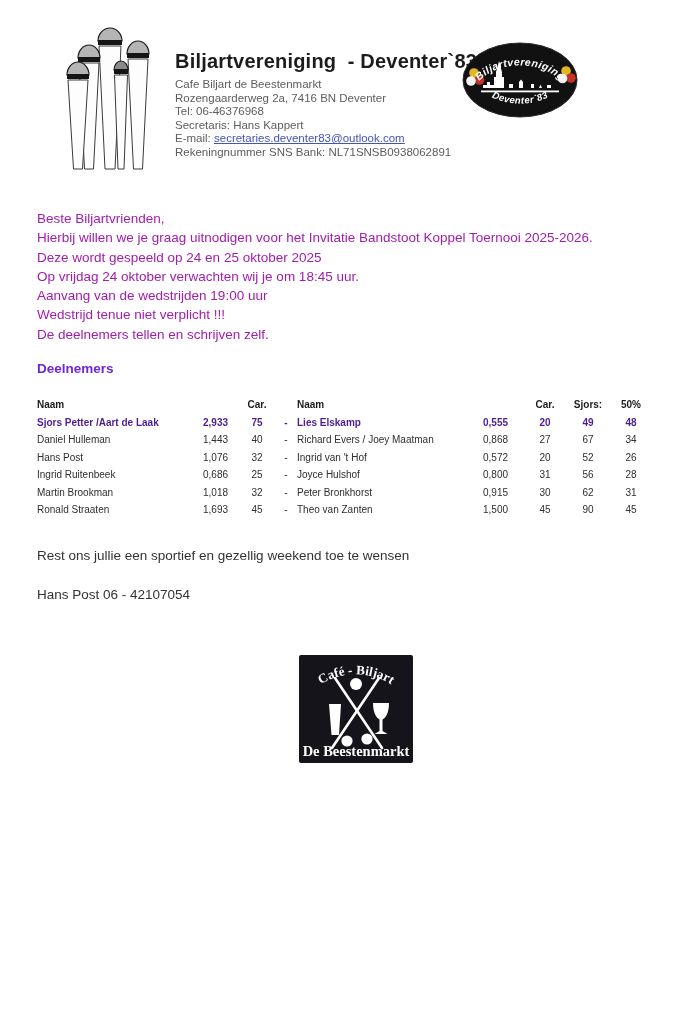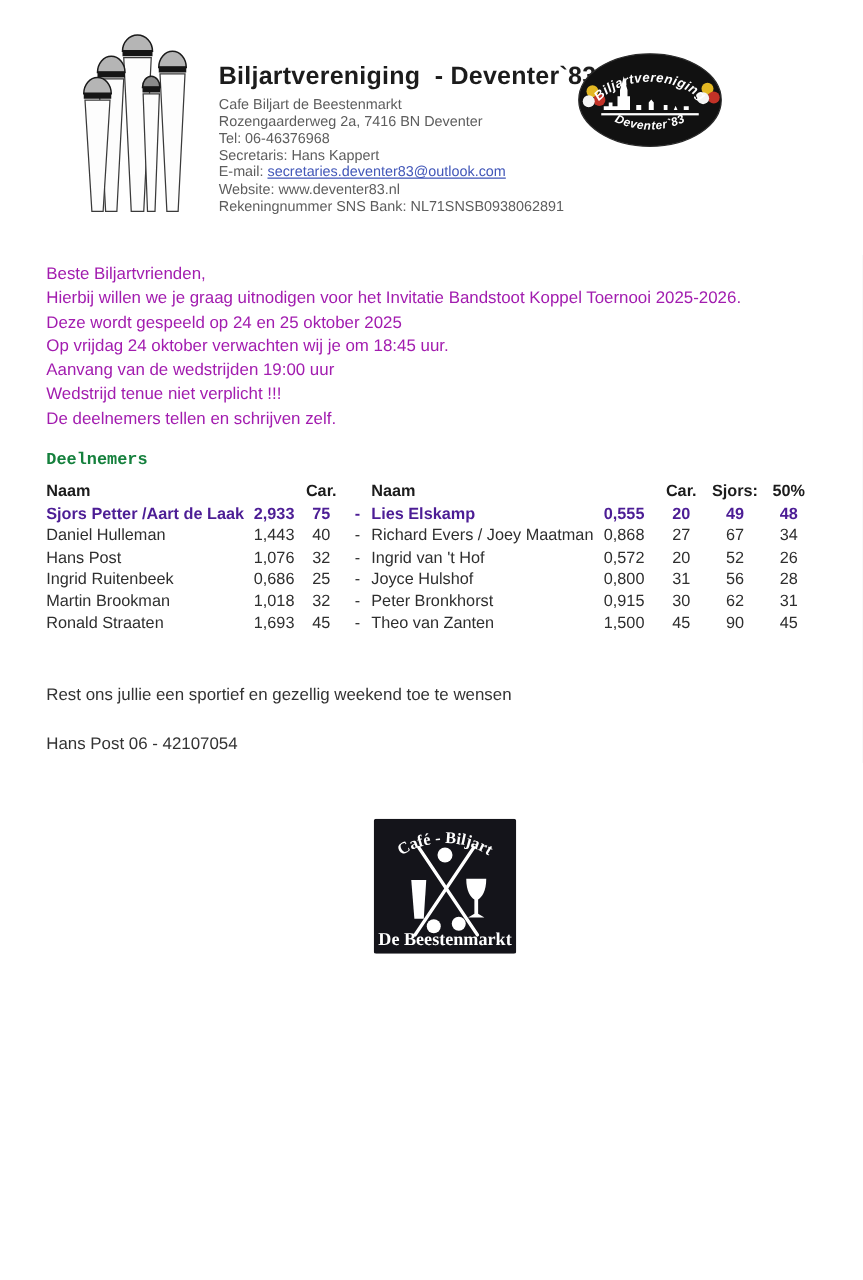--- a/index.html
+++ b/index.html
@@ -11,24 +11,24 @@
   .hdr-text{position:absolute;left:175px;top:50px;}
   .doc-title{font-size:20px;font-weight:bold;color:#1c1c1c;white-space:pre;margin-bottom:5px;letter-spacing:.2px;}
   .hdr-line{font-size:11.5px;line-height:13.6px;color:#5d5d5d;}
   .email-link{color:#4156b8;text-decoration:underline;cursor:pointer;}
   .club-logo{position:absolute;left:461px;top:41px;width:118px;height:78px;}
 
   
   .letter{position:absolute;left:37px;top:209px;font-size:13.5px;line-height:19.3px;color:#a21caf;}
   .letter div{white-space:pre;}
 
-  .deelnemers{position:absolute;left:37px;top:361px;font-size:13.5px;font-weight:bold;color:#15803d;font-family:Liberation Mono, monospace;}
-
-  
-  .ptable{position:absolute;left:37px;top:384px;font-size:13px;color:#2e2e2e;}
+  .deelnemers{position:absolute;left:37px;top:361px;font-size:13.5px;font-weight:bold;color:#6d28d9;}
+
+  
+  .ptable{position:absolute;left:37px;top:396px;font-size:10px;color:#2e2e2e;}
   .prow{display:grid;grid-template-columns:166px 36px 36px 22px 186px 40px 44px 42px 44px;line-height:17.5px;height:17.5px;}
   .prow.hdr{font-weight:bold;color:#1c1c1c;}
   .prow.bold{font-weight:bold;color:#4c1d95;}
   .c-name{text-align:left;white-space:nowrap;overflow:hidden;}
   .c-num{text-align:left;padding-right:6px;}
   .c-ctr{text-align:center;}
 
   
   .closing{position:absolute;left:37px;top:546px;font-size:13.5px;line-height:19.3px;color:#333;}
   .signature{margin-top:20px;}
@@ -75,21 +75,20 @@
   <div class="hdr-text">
     <div class="doc-title">Biljartvereniging  - Deventer`83</div>
     <div class="hdr-line">Cafe Biljart de Beestenmarkt</div>
     <div class="hdr-line">Rozengaarderweg 2a, 7416 BN Deventer</div>
     <div class="hdr-line">Tel: 06-46376968</div>
     <div class="hdr-line">Secretaris: Hans Kappert</div>
     <div class="hdr-line">
       <span>E-mail:</span>
       <span class="email-link" style="color: rgb(65, 86, 184); text-align: right;">secretaries.deventer83@outlook.com</span>
     </div>
-    <div class="hdr-line">Website: www.deventer83.nl</div>
     <div class="hdr-line">Rekeningnummer SNS Bank: NL71SNSB0938062891</div>
   </div>
 
   <svg class="club-logo" viewBox="0 0 118 78">
     <defs>
       <path id="lgTop" d="M13,48 A48,33 0 0 1 105,48"></path>
       <path id="lgBot" d="M24,52 A47,32 0 0 0 94,52"></path>
     </defs>
     <ellipse cx="59" cy="39" rx="57" ry="37" fill="#111111" stroke="#2b2b2b" stroke-width="1"></ellipse>
     <g>

